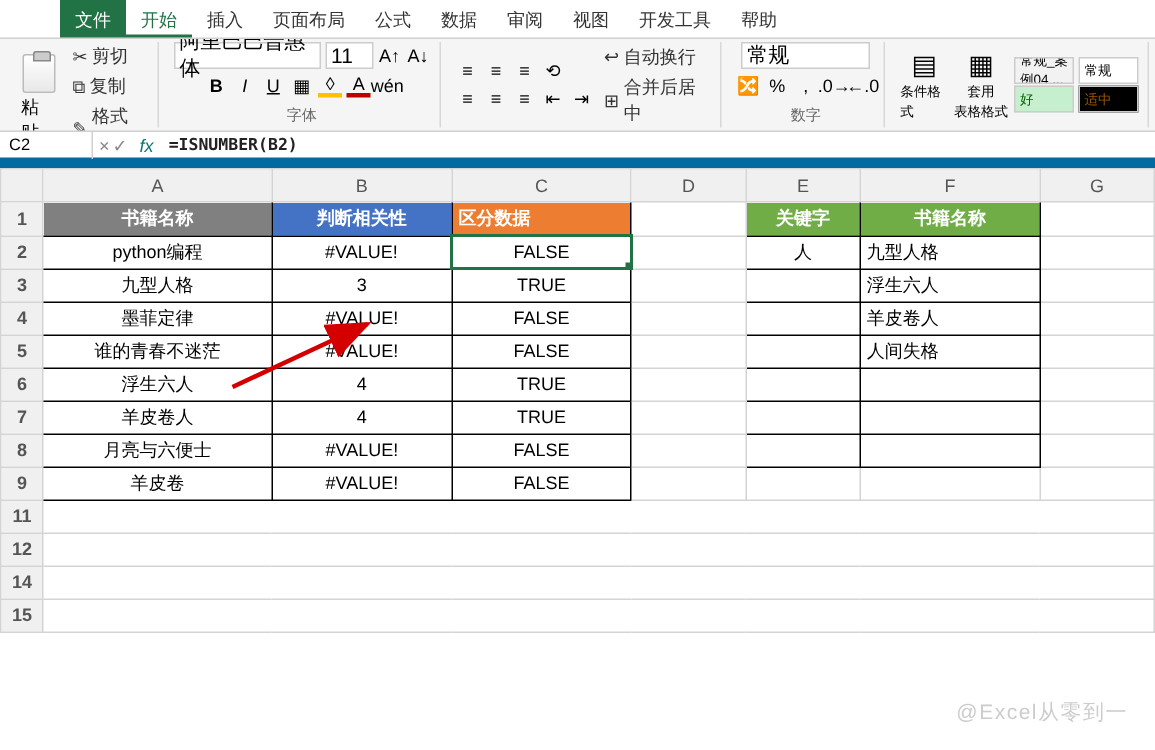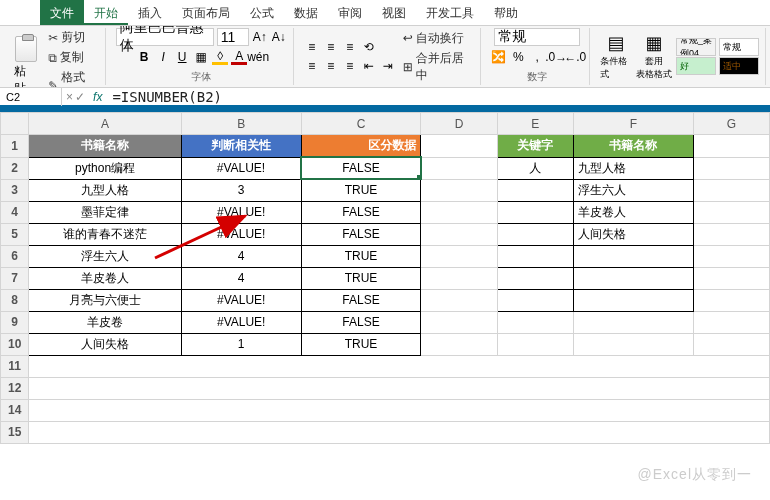--- a/index.html
+++ b/index.html
@@ -23,30 +23,30 @@
 .style-gallery{display:flex;gap:1px;}
 .style-cell{width:40px;height:18px;border:1px solid #ccc;font-size:9px;display:flex;align-items:center;padding:0 3px;overflow:hidden;}
 .sg-normal{background:#fff;}
 .sg-good{background:#c6efce;color:#006100;}
 .sg-neutral{background:#000000;color:#9c5700;}
 .sg-inst{background:#f2f2f2;}
 .namebox-bar{display:flex;align-items:center;border-bottom:7px solid #0369a1;height:24px;background:#fff;}
 .namebox{width:62px;border-right:1px solid #d0d0d0;padding:3px 6px;font-size:11px;}
 .fx-btns{display:flex;gap:2px;padding:0 4px;color:#888;}
 .fx-label{font-style:italic;color:#0f766e;padding:0 4px;}
-.formula-input{flex:1;padding:3px 6px;font-size:14px;font-family:Consolas,monospace;color:#222;}
+.formula-input{flex:1;padding:3px 6px;font-size:11px;font-family:Consolas,monospace;color:#222;font-weight:bold;}
 .sheet-wrap{position:relative;overflow:hidden;height:calc(500px - 26px - 62px - 24px);}
 table.sheet{border-collapse:collapse;table-layout:fixed;width:100%;}
 .sheet th,.sheet td{border:1px solid #d4d4d4;height:22px;padding:2px 4px;font-size:12px;overflow:hidden;white-space:nowrap;}
 .sheet .colhead{background:#f0f0f0;text-align:center;color:#555;font-weight:normal;}
 .sheet .rowhead{background:#f0f0f0;text-align:center;color:#555;width:26px;}
 .sheet .corner{background:#f0f0f0;width:26px;}
 .hdr-gray{background:#808080;color:#fff;text-align:center;font-weight:bold;}
 .hdr-blue{background:#4472c4;color:#fff;text-align:center;font-weight:bold;}
-.hdr-orange{background:#ed7d31;color:#fff;text-align:right;font-weight:bold;}
+.hdr-orange{background:#ed7d31;color:#fff;text-align:left;font-weight:bold;}
 .hdr-green{background:#70ad47;color:#fff;text-align:center;font-weight:bold;}
 .data-cell{text-align:center;background:#fff;}
 .data-left{text-align:left;background:#fff;}
 .boxed{border:1px solid #000!important;}
 .active-cell{border:2px solid #217346!important;position:relative;}
 .active-cell::after{content:"";position:absolute;right:-3px;bottom:-3px;width:6px;height:6px;background:#217346;}
 .arrow{position:absolute;top:96px;left:150px;pointer-events:none;}
 .watermark{position:absolute;right:18px;bottom:16px;color:#ccc;font-size:14px;letter-spacing:1px;}
 </style>
 </head>
@@ -305,30 +305,20 @@
           <th class="rowhead">9</th>
     <td class="data-cell boxed">羊皮卷</td>
     <td class="data-cell boxed">#VALUE!</td>
     <td class="data-cell boxed">FALSE</td>
     <td></td>
           <td></td>
     <td></td>
           <td></td>
         </tr>
   <tr>
-          <th class="rowhead">10</th>
-    <td class="data-cell boxed">人间失格</td>
-    <td class="data-cell boxed">1</td>
-    <td class="data-cell boxed">TRUE</td>
-    <td></td>
-          <td></td>
-    <td></td>
-          <td></td>
-        </tr>
-  <tr>
           <th class="rowhead">11</th>
           <td colspan="7"></td>
         </tr>
   <tr>
           <th class="rowhead">12</th>
           <td colspan="7"></td>
         </tr>
   <tr>
           <th class="rowhead">14</th>
           <td colspan="7"></td>

